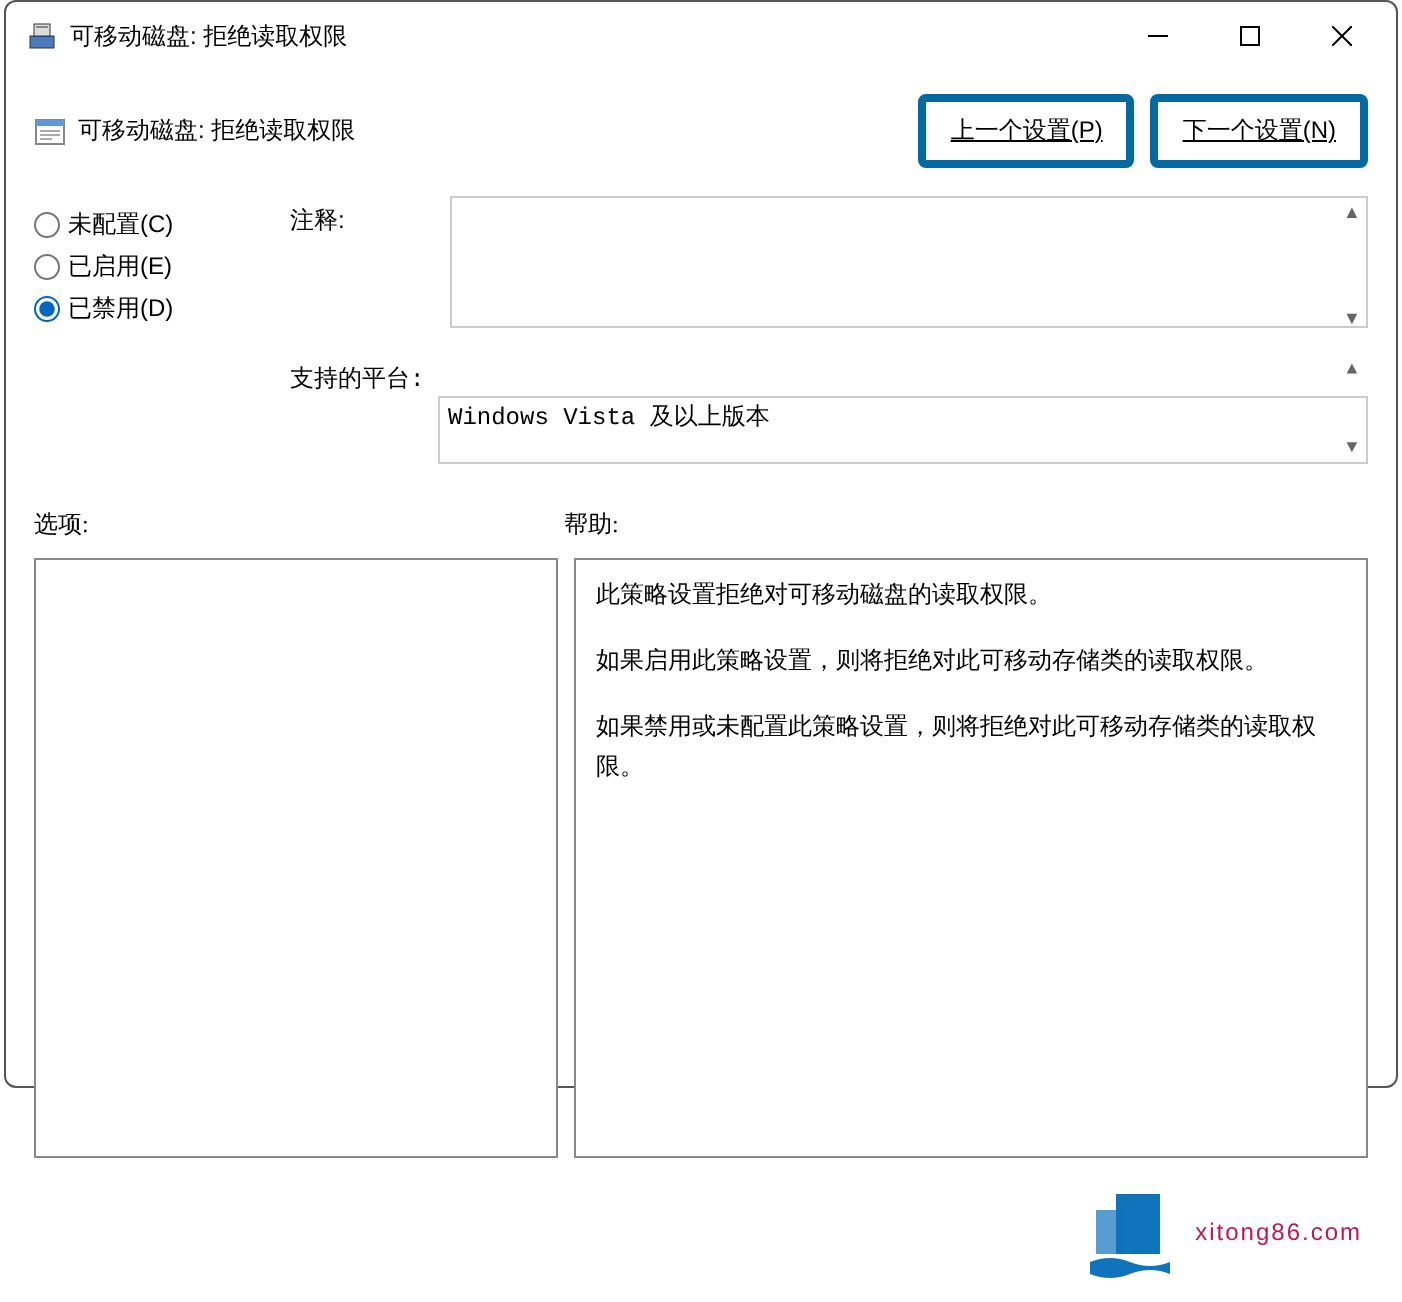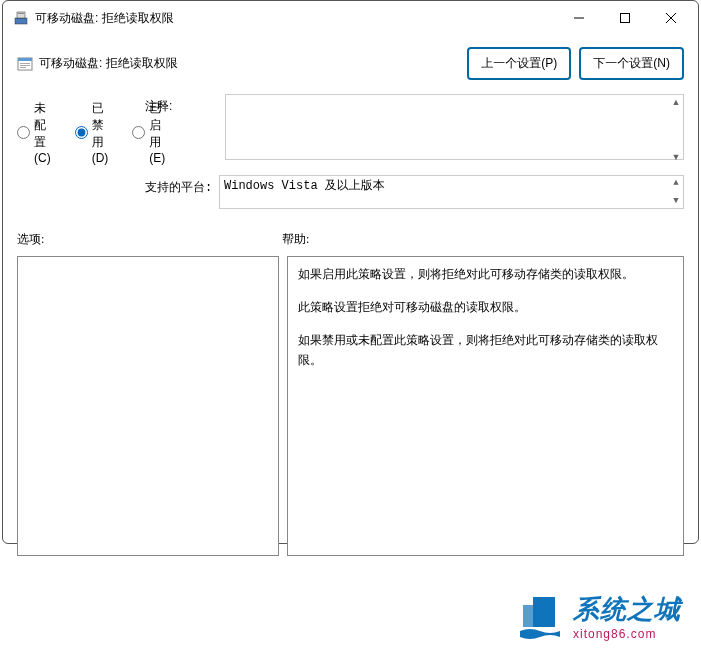--- a/index.html
+++ b/index.html
@@ -85,34 +85,36 @@
       font-size: 12px;
       color: #000;
     }
     .nav-buttons {
       display: flex;
       gap: 8px;
     }
     .nav-btn {
       padding: 6px 12px;
       background: #ffffff;
-      border: 2px solid #0369a1;
+      border: 4px solid #0369a1;
       border-radius: 4px;
       font-size: 12px;
       cursor: pointer;
       font-family: inherit;
+      text-decoration: underline;
     }
     .config-row {
       display: flex;
       padding: 6px 14px;
       gap: 18px;
     }
     .radio-col {
       display: flex;
-      gap: 24px;
+      flex-direction: column;
+      gap: 4px;
       width: 110px;
       padding-top: 6px;
     }
     .radio-item {
       display: flex;
       align-items: center;
       gap: 4px;
     }
     .radio-item input[type="radio"] {
       width: 13px;
@@ -169,20 +171,21 @@
       position: relative;
     }
     .supported-box {
       width: 100%;
       height: 34px;
       border: 1px solid #cccccc;
       padding: 2px 4px;
       font-size: 12px;
       background: #fff;
       line-height: 1.4;
+      margin-top: 21px;
     }
     .section-labels {
       display: flex;
       padding: 20px 14px 2px 14px;
       font-family: Liberation Serif, serif;
     }
     .section-labels .opt-label {
       width: 265px;
     }
     .panels-row {
@@ -290,26 +293,26 @@
     </div>
   </div>
 
   <div class="config-row">
     <div class="radio-col">
       <label class="radio-item">
         <input type="radio" name="state" style="">
         <span class="radio-label">未配置(C)</span>
       </label>
       <label class="radio-item">
+        <input type="radio" name="state" style="">
+        <span class="radio-label">已启用(E)</span>
+      </label>
+      <label class="radio-item">
         <input type="radio" name="state" checked="" style="">
         <span class="radio-label">已禁用(D)</span>
-      </label>
-      <label class="radio-item">
-        <input type="radio" name="state" style="">
-        <span class="radio-label">已启用(E)</span>
       </label>
     </div>
     <div class="comment-col">
       <span class="field-label">注释:</span>
       <div class="comment-wrap">
         <textarea class="comment-box" style=""></textarea>
         <span class="scroll-arrow scroll-up">▲</span>
         <span class="scroll-arrow scroll-down">▼</span>
       </div>
     </div>
@@ -325,32 +328,31 @@
   </div>
 
   <div class="section-labels">
     <span class="opt-label">选项:</span>
     <span>帮助:</span>
   </div>
 
   <div class="panels-row">
     <div class="options-panel"></div>
     <div class="help-panel">
+      <p>此策略设置拒绝对可移动磁盘的读取权限。</p>
       <p>如果启用此策略设置，则将拒绝对此可移动存储类的读取权限。</p>
-      <p>此策略设置拒绝对可移动磁盘的读取权限。</p>
       <p>如果禁用或未配置此策略设置，则将拒绝对此可移动存储类的读取权限。</p>
     </div>
   </div>
 </div>
 
 <div class="watermark">
   <span class="watermark-logo">
     <svg viewBox="0 0 50 50">
       <rect x="18" y="6" width="22" height="30" fill="#1074bc"></rect>
       <rect x="8" y="14" width="14" height="22" fill="#1074bc" opacity="0.7"></rect>
       <path d="M 5 40 Q 15 36 25 40 T 45 40 L 45 46 Q 35 42 25 46 T 5 46 Z" fill="#1074bc"></path>
     </svg>
   </span>
   <div class="watermark-text">
-    <span class="watermark-cn">系统之城</span>
     <span class="watermark-url">xitong86.com</span>
   </div>
 </div>
 
 </body></html>

